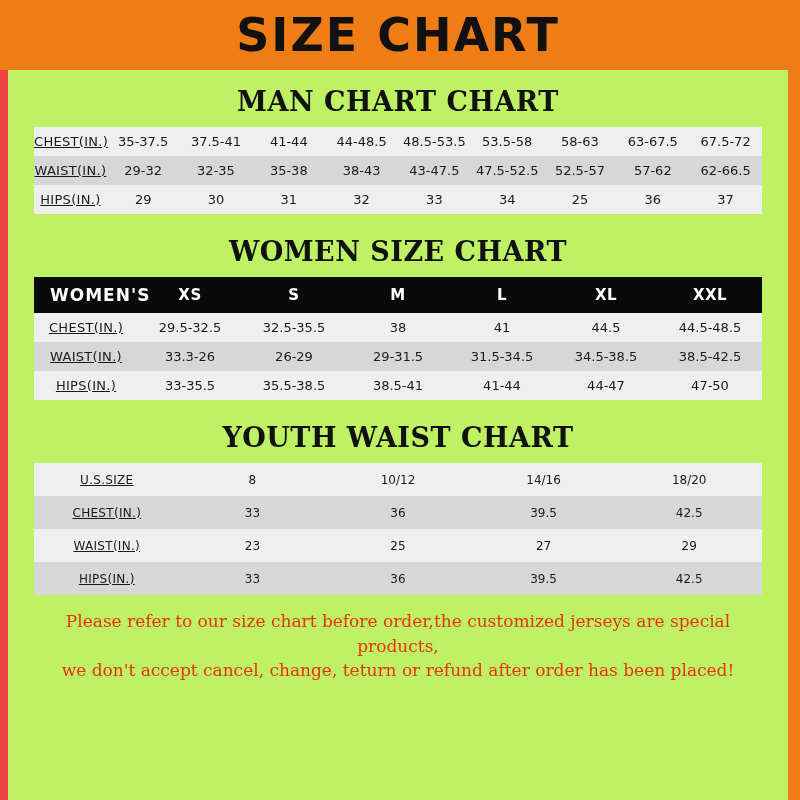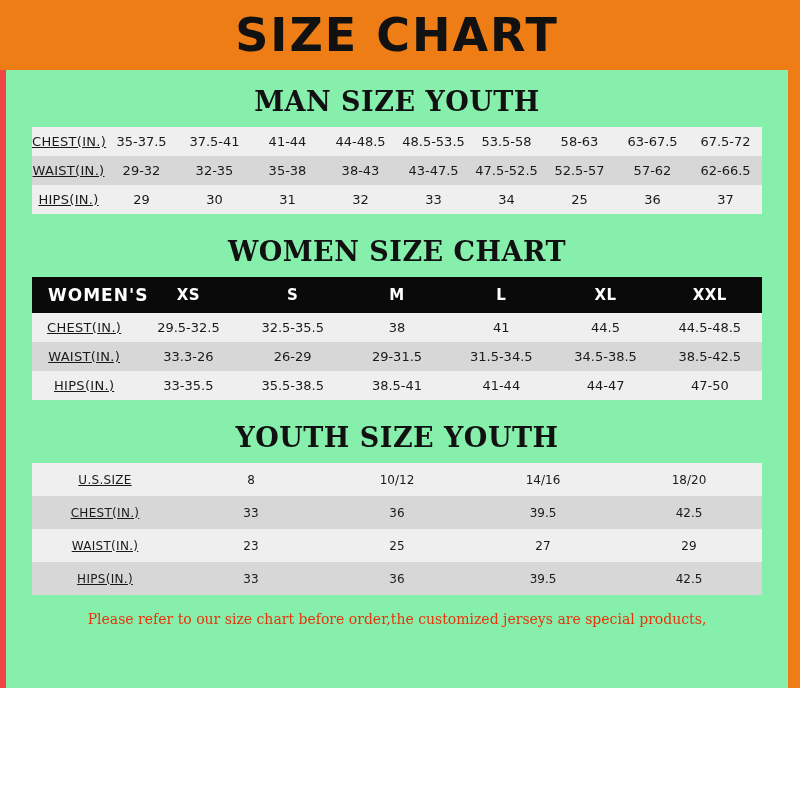--- a/index.html
+++ b/index.html
@@ -9,24 +9,24 @@
   body {
     width: 800px;
     height: 800px;
     background: #ffffff;
     font-family: "DejaVu Sans", sans-serif;
     overflow: hidden;
   }
   .page {
     position: relative;
     width: 800px;
-    height: 688px;
-    background: #86efac;
+    height: 800px;
+    background: #bef264;
     box-sizing: border-box;
-    border-left: 6px solid #ef4444;
+    border-left: 8px solid #ef4444;
     border-right: 12px solid #ef7d16;
   }
   .banner {
     background: #ef7d16;
     height: 70px;
     display: flex;
     align-items: center;
     justify-content: center;
     margin: 0 -12px;
   }
@@ -88,38 +88,38 @@
     text-decoration: underline;
   }
   .youth table.size tr.head td.label { font-size: 17px; }
   .youth table.size td { height: 33px; font-size: 12px; }
   .youth table.size tr.head td { height: 38px; }
   .notice {
     margin-top: 14px;
     text-align: center;
     color: #e8340c;
     font-family: "DejaVu Serif", serif;
-    font-size: 14px;
+    font-size: 17px;
     line-height: 1.45;
     padding: 0 4px;
   }
   .men td.rowlabel { letter-spacing: 0.2px; }
 </style>
 </head>
 <body>
 
 <div class="page">
 
   <div class="banner">
     <div class="banner-title">SIZE CHART</div>
   </div>
 
   <div class="content">
 
-    <div class="section-title">MAN SIZE YOUTH</div>
+    <div class="section-title">MAN CHART CHART</div>
     <div class="men">
       <table class="size">
         <tbody>
         <tr class="light">
           <td class="rowlabel">CHEST(IN.)</td>
           <td>35-37.5</td>
           <td>37.5-41</td>
           <td>41-44</td>
           <td>44-48.5</td>
           <td>48.5-53.5</td>
@@ -193,21 +193,21 @@
           <td>35.5-38.5</td>
           <td>38.5-41</td>
           <td>41-44</td>
           <td>44-47</td>
           <td>47-50</td>
         </tr>
       </tbody>
         </table>
     </div>
 
-    <div class="section-title wst">YOUTH SIZE YOUTH</div>
+    <div class="section-title wst">YOUTH WAIST CHART</div>
     <div class="youth">
       <table class="size">
         <tbody>
         <tr class="light">
           <td class="rowlabel">U.S.SIZE</td>
           <td>8</td>
           <td>10/12</td>
           <td>14/16</td>
           <td>18/20</td>
         </tr>
@@ -231,16 +231,17 @@
           <td>36</td>
           <td>39.5</td>
           <td>42.5</td>
         </tr>
       </tbody>
         </table>
     </div>
 
     <div class="notice">
       <div>Please refer to our size chart before order,the customized jerseys are special products,</div>
+      <div>we don't accept cancel, change, teturn or refund after order has been placed!</div>
     </div>
 
   </div>
 </div>
 
 </body></html>

